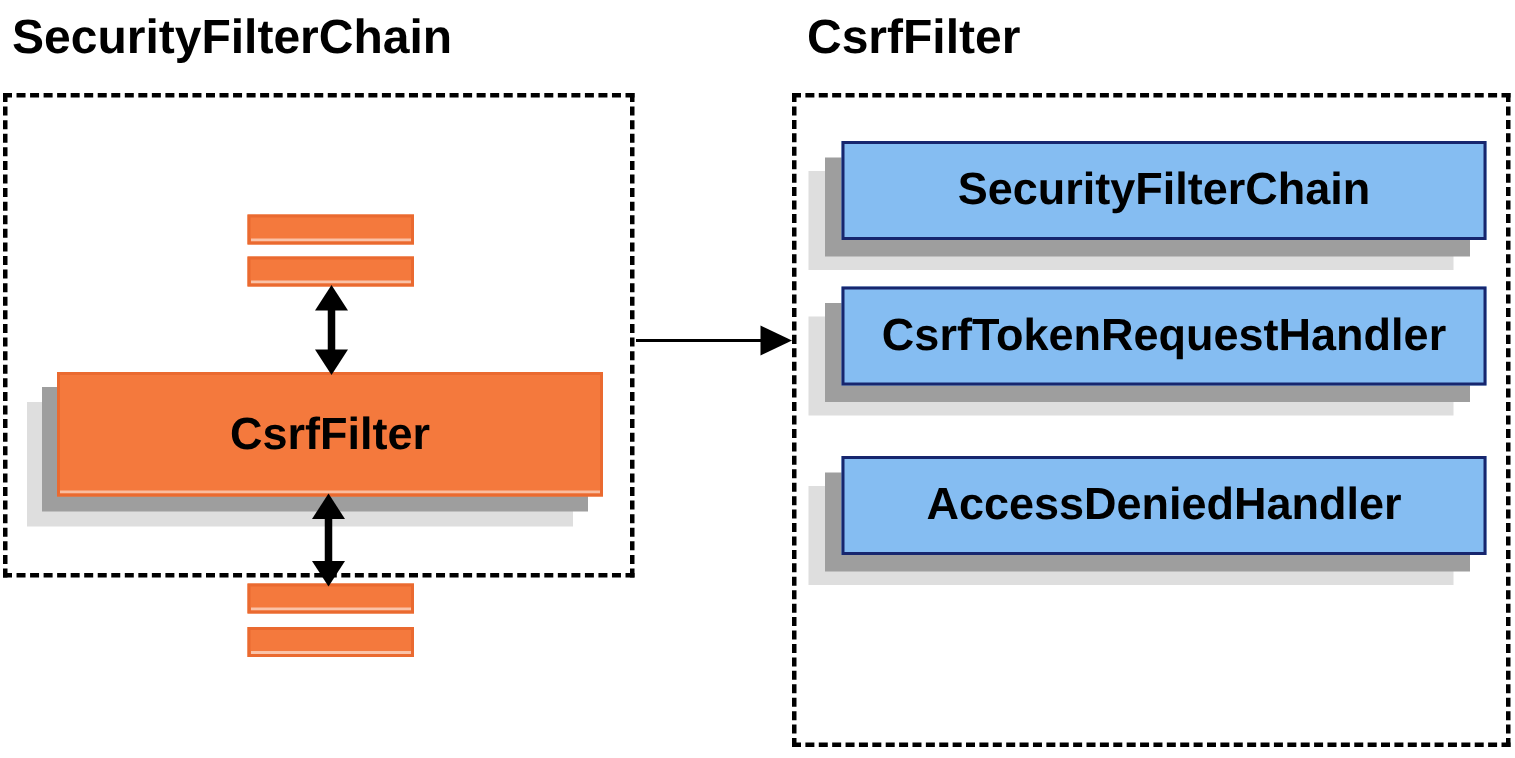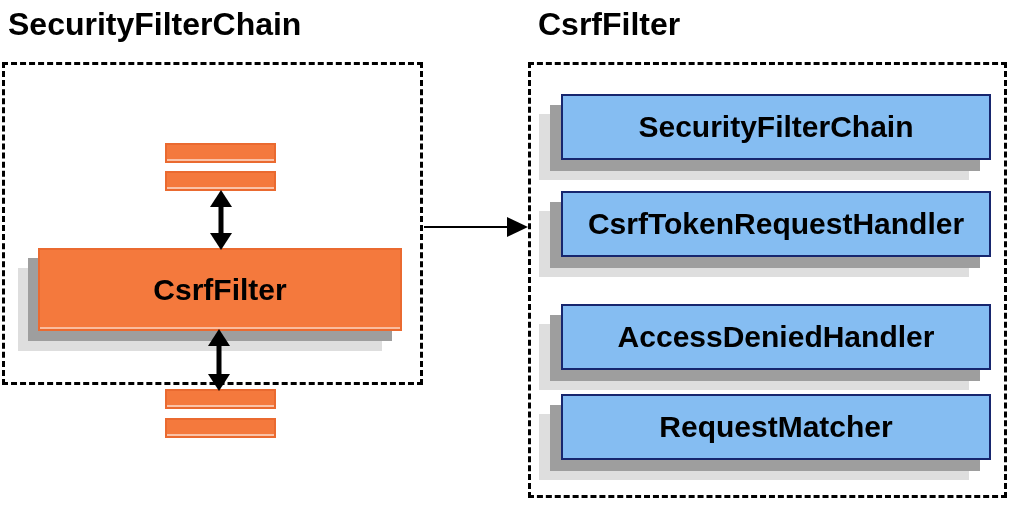--- a/index.html
+++ b/index.html
@@ -150,15 +150,14 @@
 
   <div class="dashed-container" id="right-container">
   </div>
 
   <div class="blue-box" id="component-0">SecurityFilterChain</div>
 
   <div class="blue-box" id="component-1">CsrfTokenRequestHandler</div>
 
   <div class="blue-box" id="component-2">AccessDeniedHandler</div>
 
-  <div class="blue-box" id="component-3">RequestMatcher</div>
 
 </div>
 
 </body></html>

